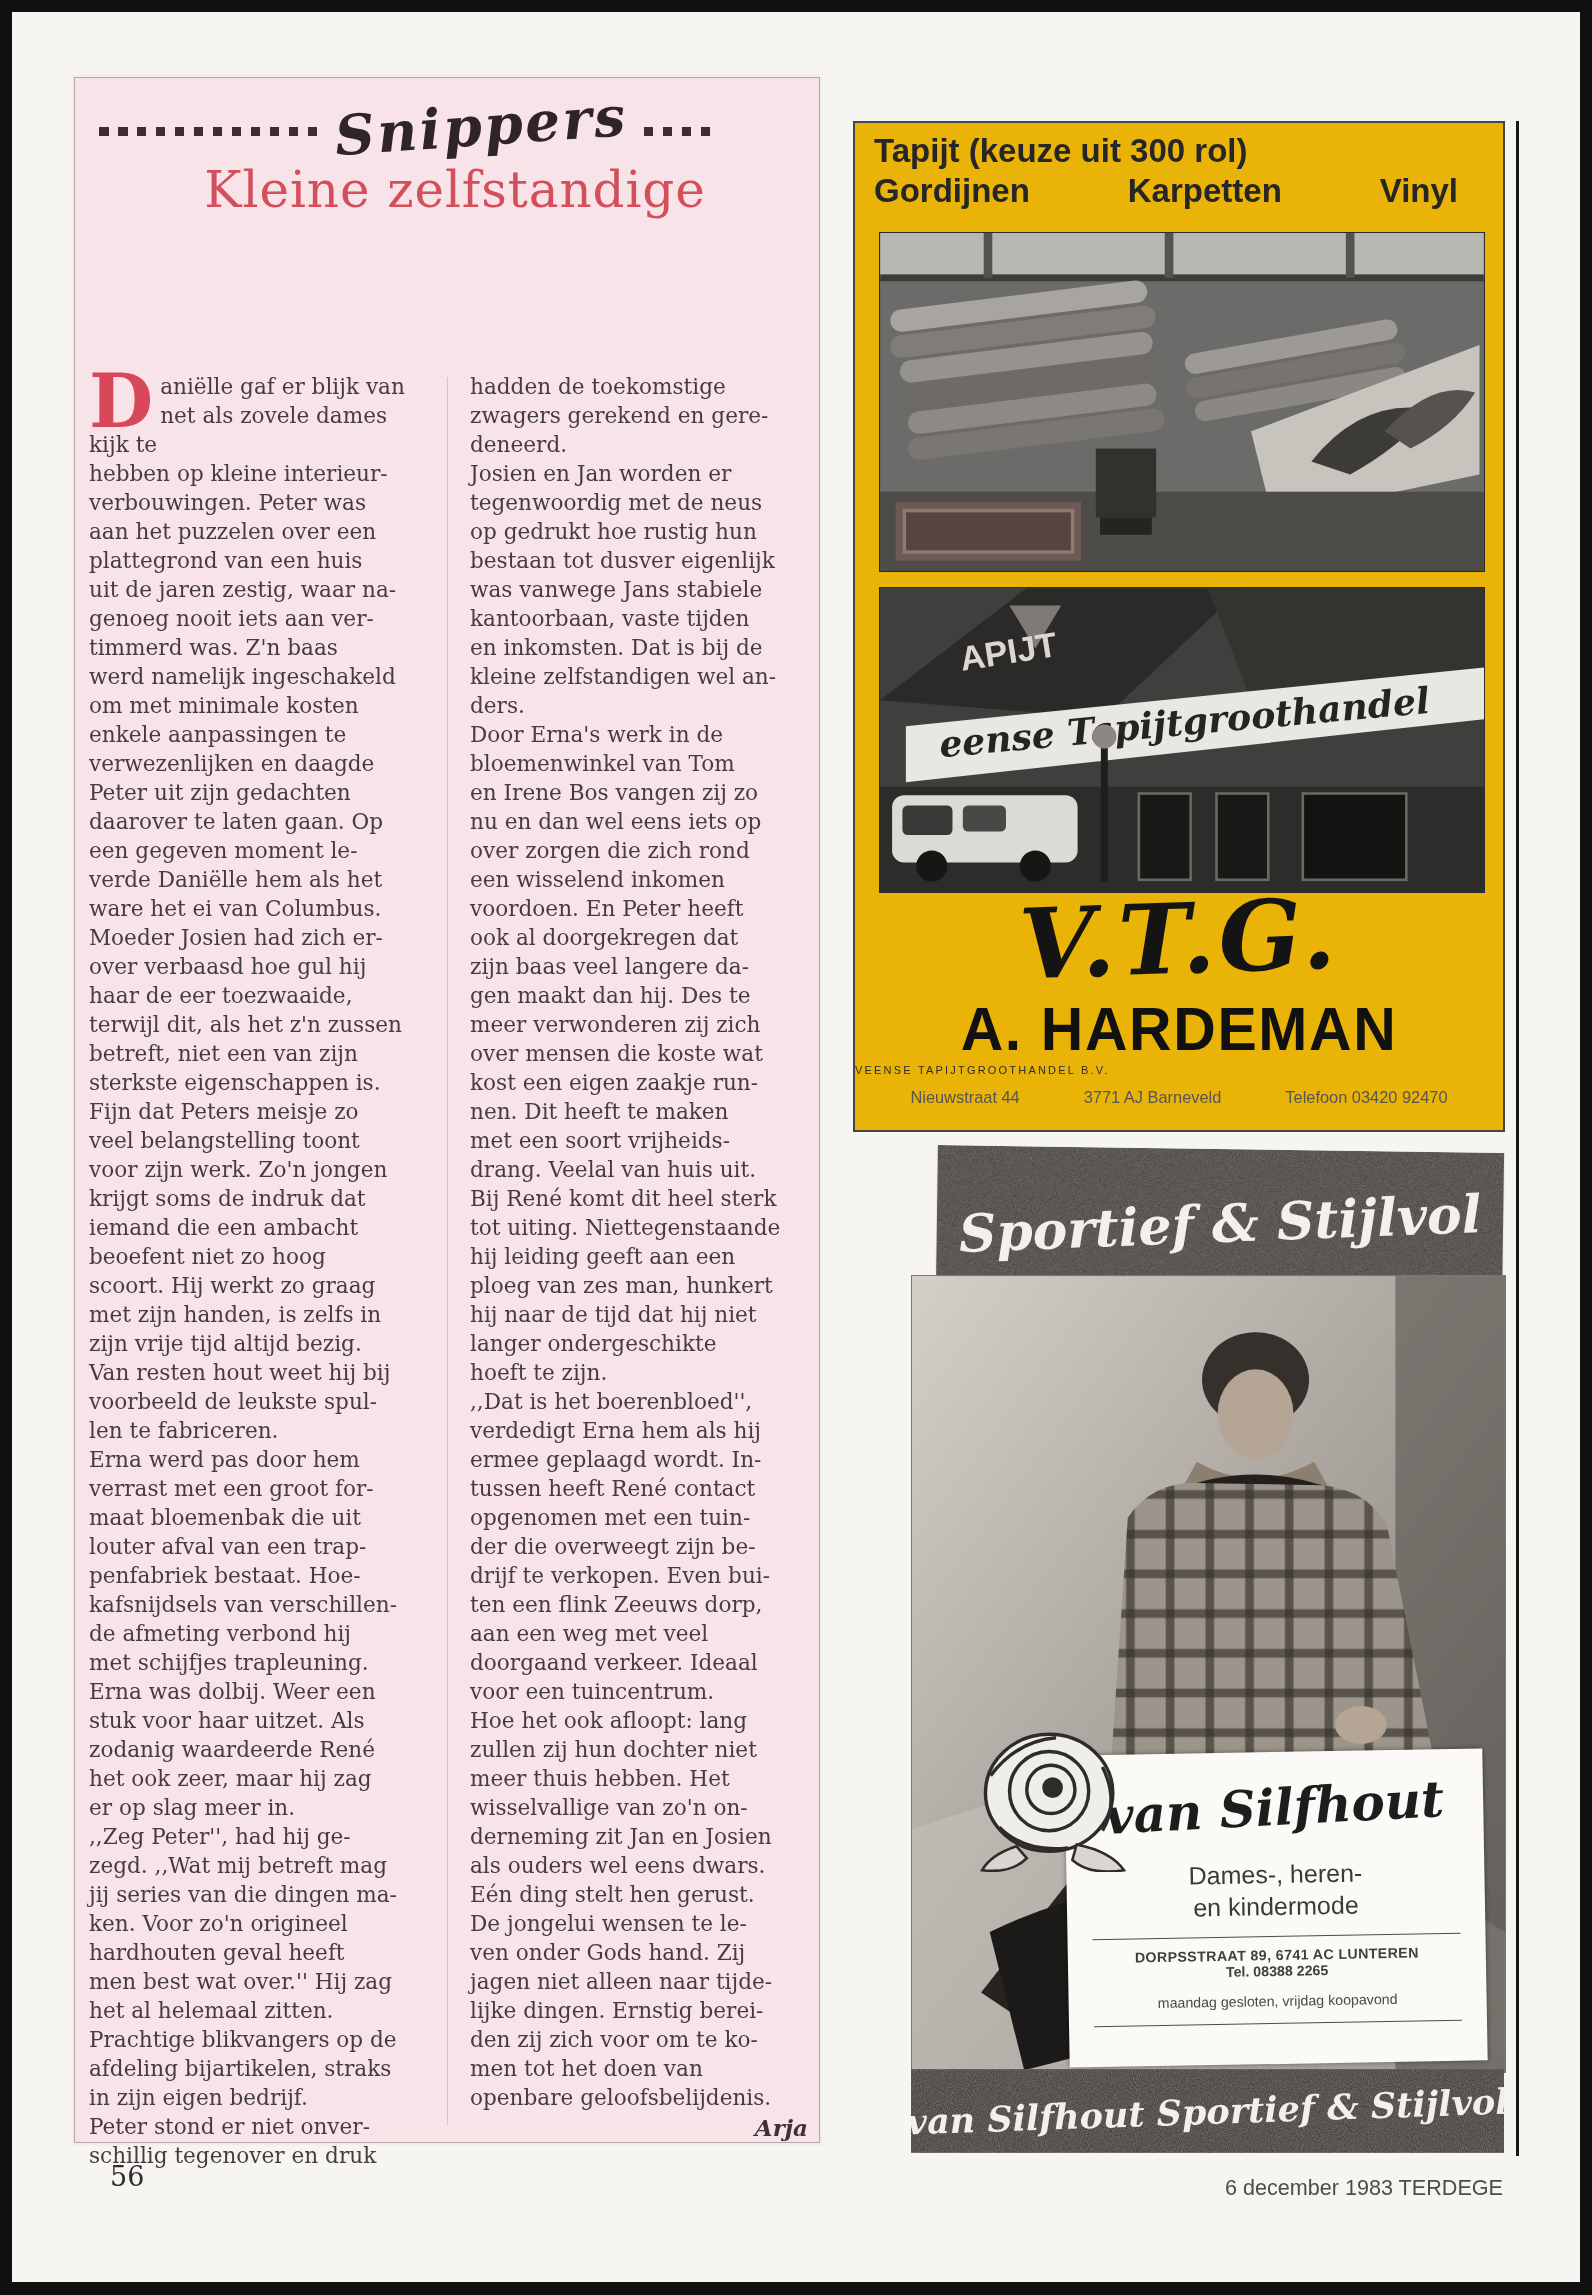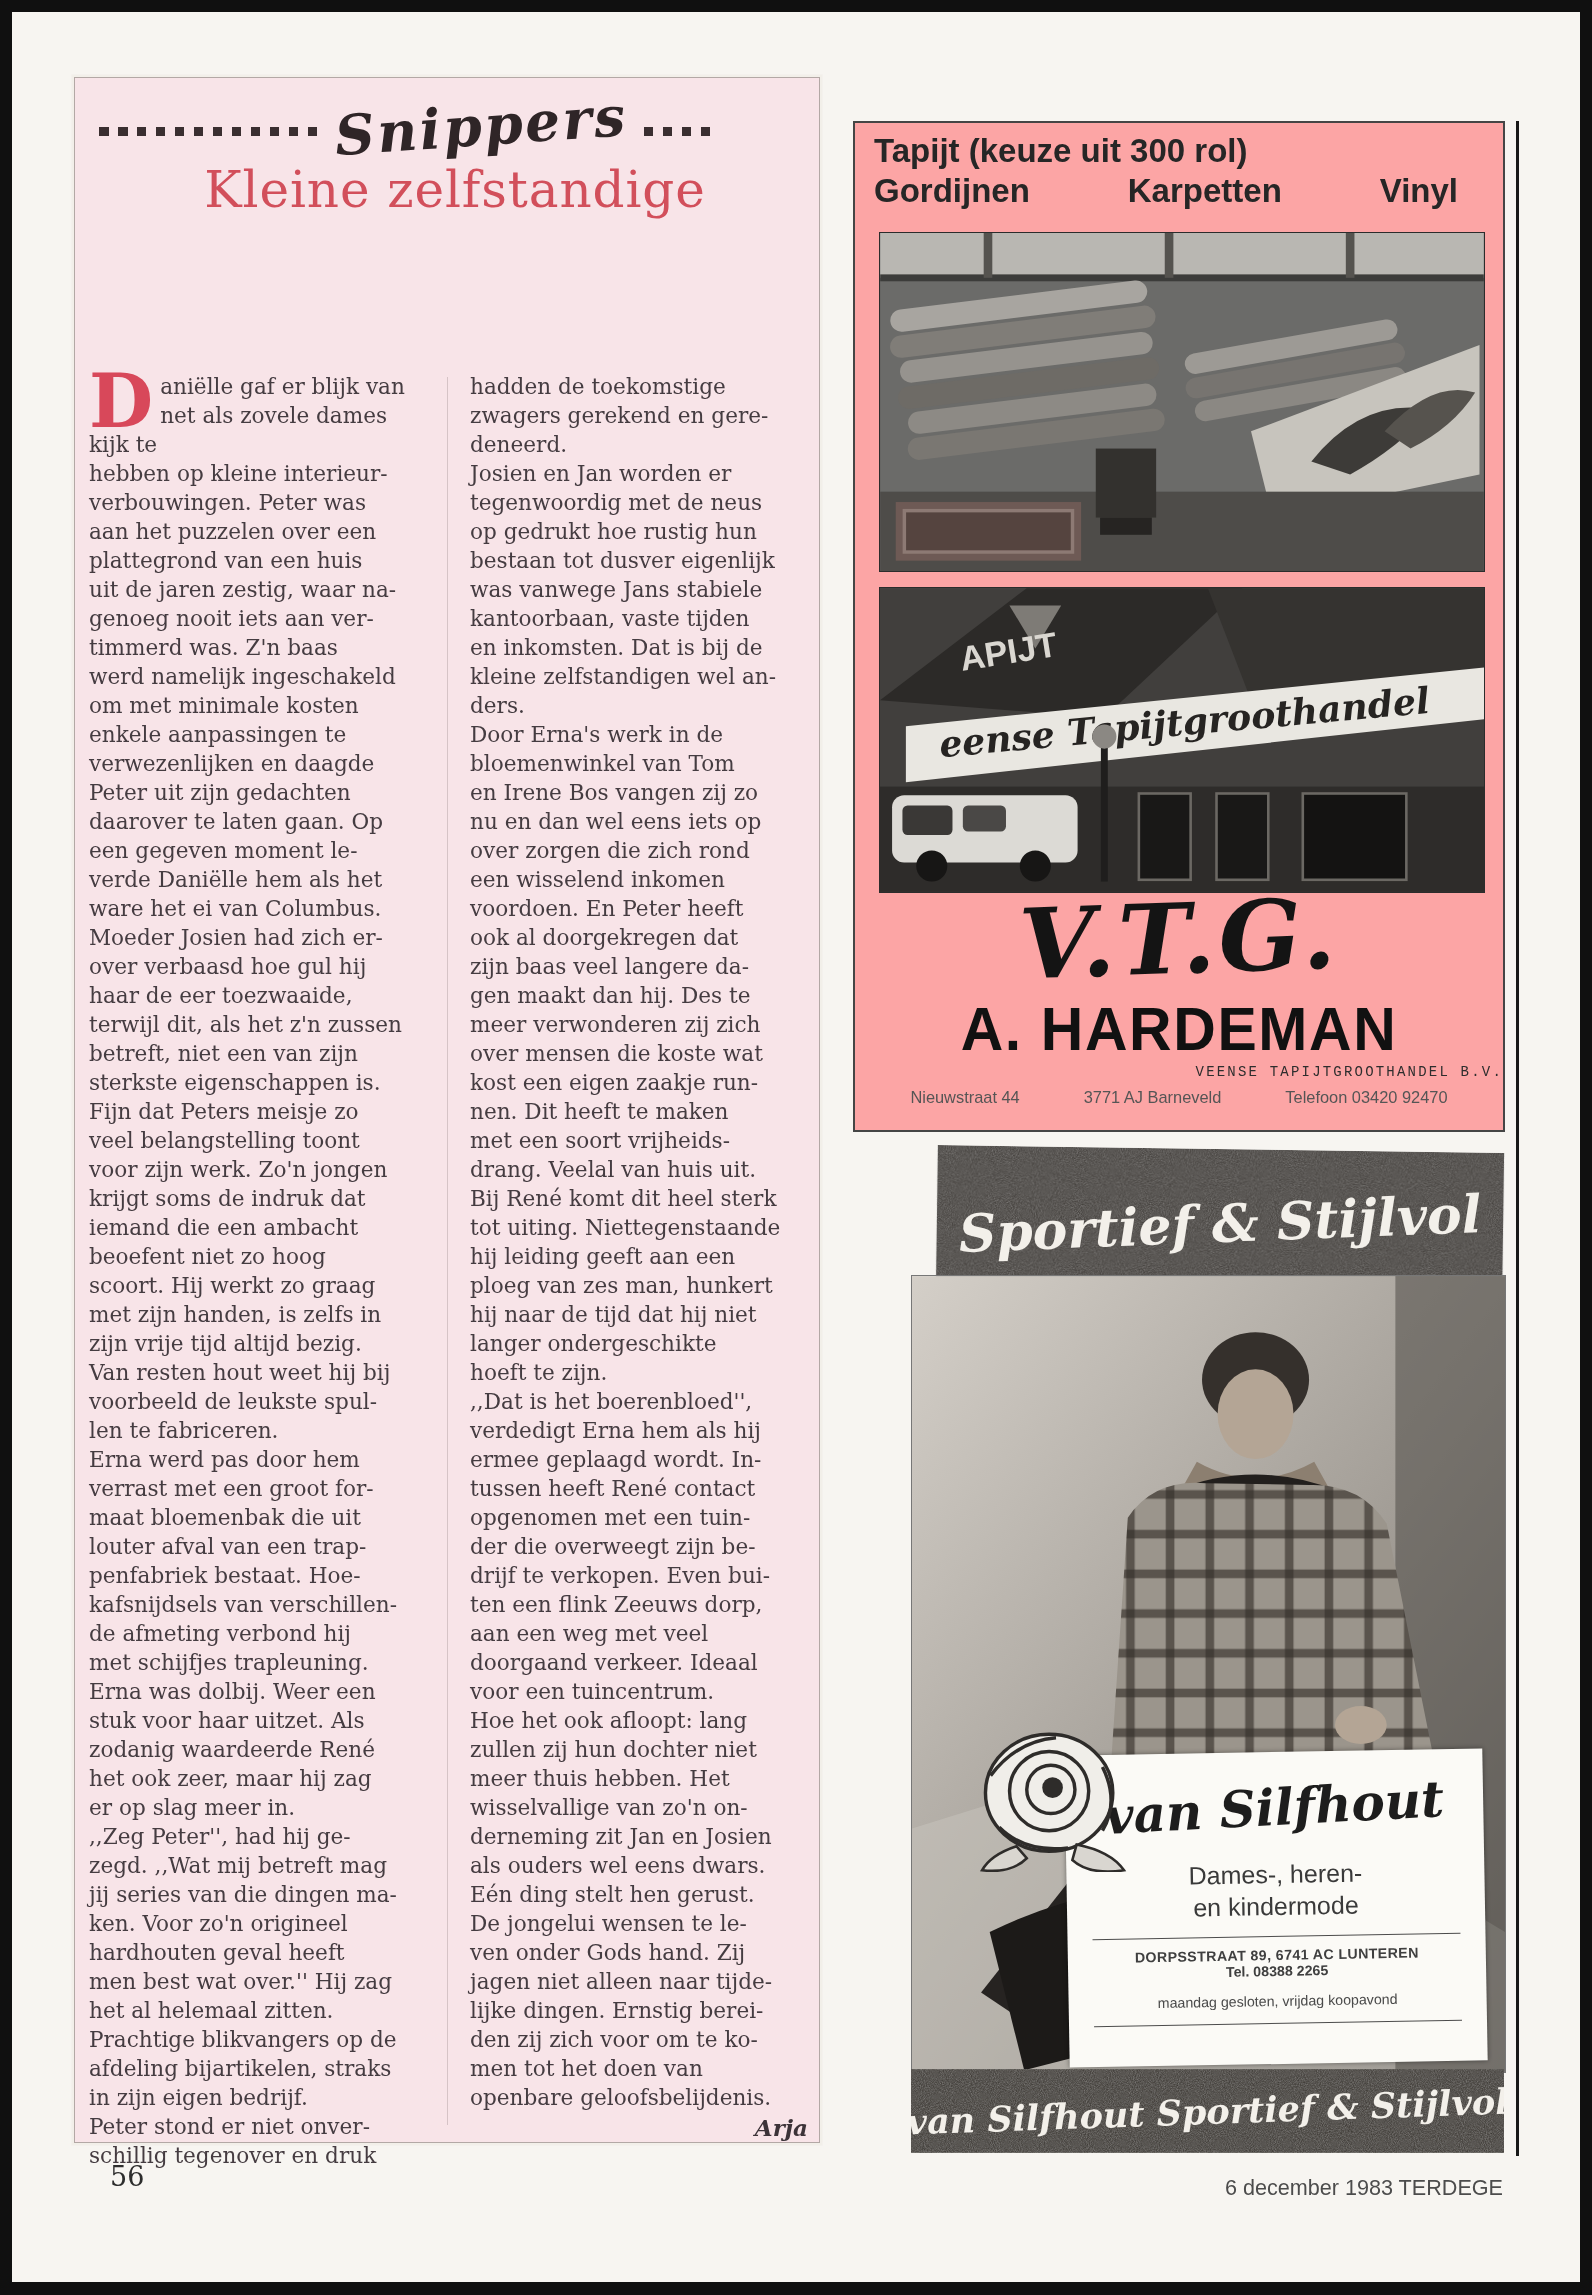--- a/index.html
+++ b/index.html
@@ -23,36 +23,36 @@
        text-align:left;}
   .coltext{white-space:pre-line;}
   .col1{left:14px;}
   .col2{left:395px;}
   .dropcap{float:left;font-size:74px;line-height:54px;height:55px;font-weight:bold;color:#d8485a;
            padding:1.7px 7px 0 0;font-family:"DejaVu Serif",serif;}
   .col-divider{position:absolute;left:372px;top:299px;width:0.9px;height:1748px;background:#d6c3c6;}
   .signature{text-align:right;font-style:italic;font-weight:bold;font-size:23px;margin-top:0.9px;color:#3c3338;}
 
   
-  .ad-hardeman{position:absolute;left:853px;top:121px;width:652px;height:1011px;background:#fca5a5;
+  .ad-hardeman{position:absolute;left:853px;top:121px;width:652px;height:1011px;background:#eab308;
                border:2.6px solid #454545;box-sizing:border-box;}
   .hard-header{position:absolute;top:8.6px;left:19px;right:45px;font-family:"Liberation Sans",sans-serif;
                font-weight:bold;font-size:33px;color:#262626;}
   .hard-header .line2{display:flex;justify-content:space-between;margin-top:2.6px;align-items:center;}
   .ad-photo{position:absolute;left:24px;width:604px;border:0.9px solid #2c2c2c;background:#555;}
   .photo1{top:109px;height:338px;}
   .photo2{top:464px;height:304px;}
   .vtg-logo{position:absolute;top:759px;left:0;width:100%;text-align:center;
             font-size:97px;font-weight:bold;font-style:italic;color:#141414;letter-spacing:3.5px;
             font-family:"DejaVu Serif",serif;transform:rotate(-2deg);}
   .hardeman-name{position:absolute;top:870px;left:0;width:100%;text-align:center;
                  font-family:"Liberation Sans",sans-serif;font-weight:bold;font-size:62px;color:#111;
                  letter-spacing:1.7px;transform:scaleX(0.95);}
-  .hardeman-sub{position:absolute;top:941px;left:0;width:100%;text-align:right;
-                font-family:Liberation Mono, monospace;font-size:14px;letter-spacing:2.2px;color:#2d2d2d;}
+  .hardeman-sub{position:absolute;top:941px;left:0;width:100%;text-align:left;
+                font-family:Liberation Sans, sans-serif;font-size:11px;letter-spacing:2.2px;color:#2d2d2d;}
   .hardeman-address{position:absolute;top:965px;left:0;width:100%;display:flex;justify-content:center;
                     gap:64px;font-family:"Liberation Sans",sans-serif;font-size:16.4px;color:#555;text-align:center;}
 
   
   .banner{position:absolute;overflow:hidden;}
   .banner svg{position:absolute;left:0;top:0;}
   .banner .script{position:absolute;left:0;top:0;width:100%;height:100%;display:flex;
                   align-items:center;justify-content:center;color:#f3f0ea;font-style:italic;
                   font-weight:bold;font-family:"DejaVu Serif",serif;white-space:nowrap;}
   .banner-top{left:936px;top:1149px;width:568px;height:148px;transform:rotate(0.8deg);}

